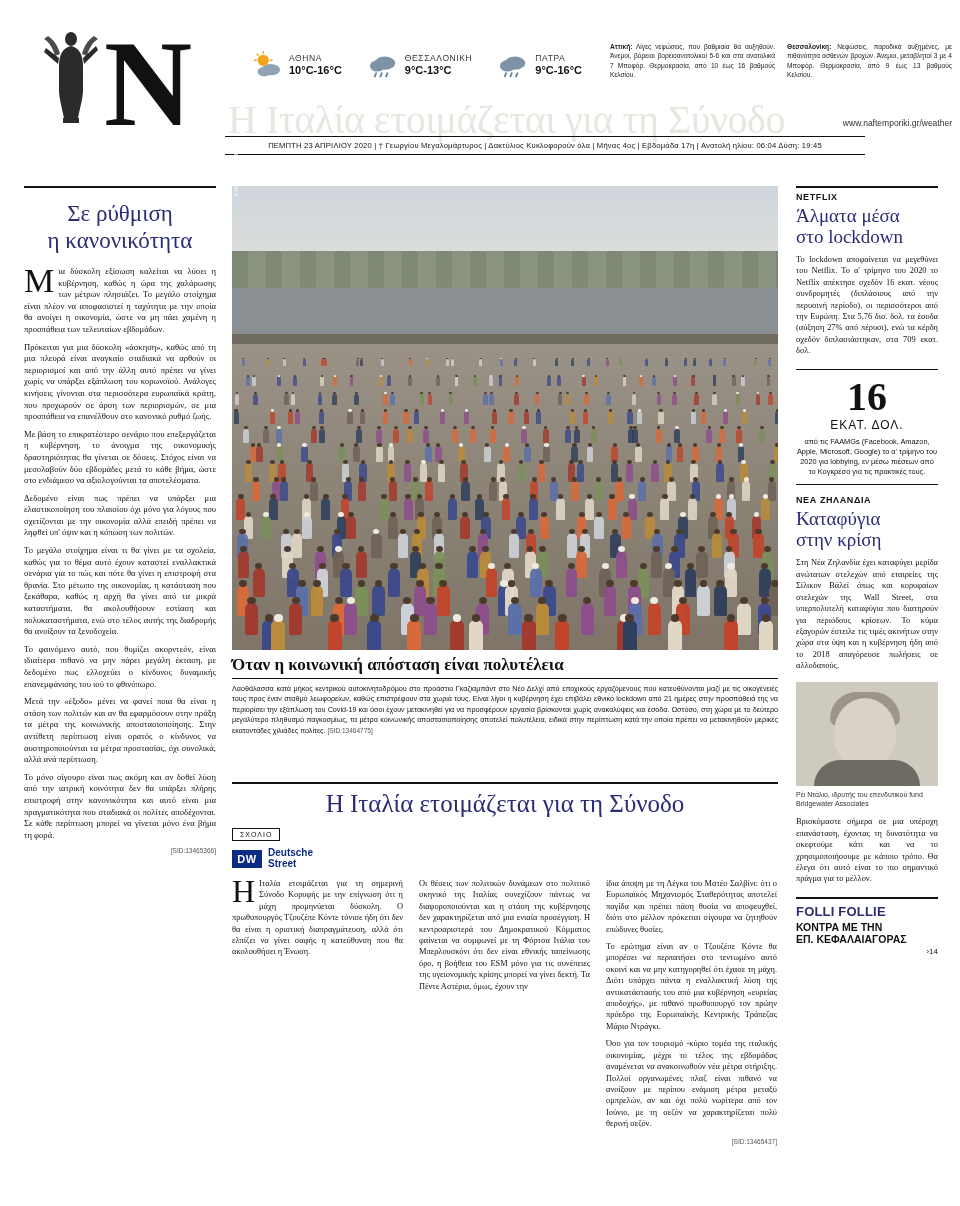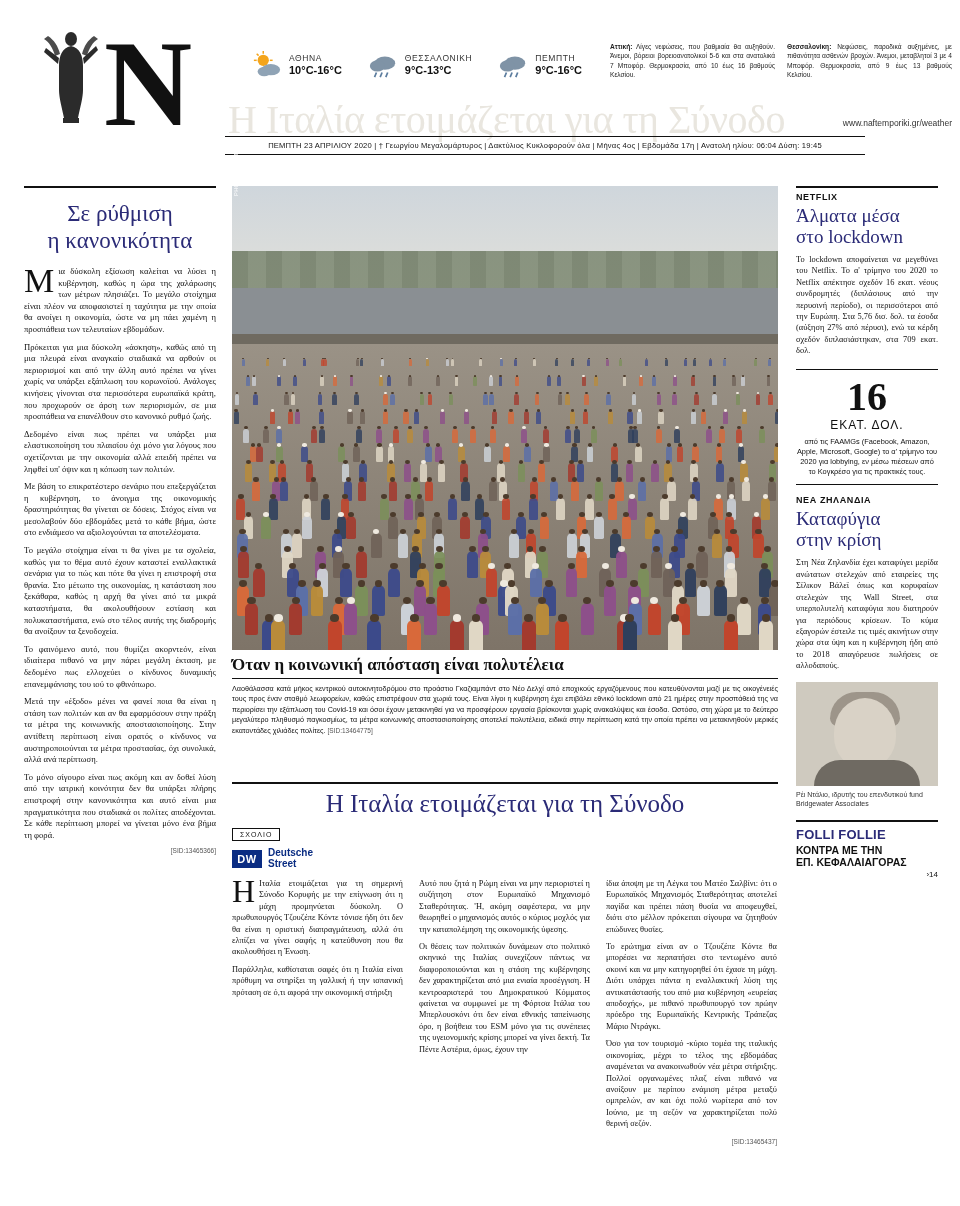--- a/index.html
+++ b/index.html
@@ -499,21 +499,21 @@
         <svg class="wx-icon" viewBox="0 0 32 32">
           <ellipse cx="18" cy="14" rx="11" ry="7" fill="#7f93a6"></ellipse>
           <ellipse cx="10" cy="17" rx="8" ry="6" fill="#7f93a6"></ellipse>
           <g stroke="#5b7c9e" stroke-width="1.8">
             <line x1="9" y1="24" x2="7" y2="29"></line>
               <line x1="15" y1="24" x2="13" y2="29"></line>
             <line x1="21" y1="24" x2="19" y2="29"></line>
           </g>
         </svg>
         <div class="wx-txt">
-          <div class="wx-city">ΠΕΜΠΤΗ</div>
+          <div class="wx-city">ΠΑΤΡΑ</div>
           <div class="wx-temp">9°C-16°C</div>
         </div>
       </div>
     </div>
 
     <div class="wx-notes">
       <div class="wx-note">
         <b>Αττική:</b><span> Λίγες νεφώσεις, που βαθμιαία θα αυξηθούν. Άνεμοι, βόρειοι βορειοανατολικοί 5-6 και στα ανατολικά 7 Μποφόρ. Θερμοκρασία, από 10 έως 16 βαθμούς Κελσίου.</span>
       </div>
       <div class="wx-note">
@@ -529,22 +529,22 @@
   </div>
 
   <div class="col-left">
     <div class="lead-title">
       <span>Σε ρύθμιση</span><br>
       <span>η κανονικότητα</span>
     </div>
     <div class="lead-body">
       <p>Μια δύσκολη εξίσωση καλείται να λύσει η κυβέρνηση, καθώς η ώρα της χαλάρωσης των μέτρων πλησιάζει. Το μεγάλο στοίχημα είναι πλέον να αποφασιστεί η ταχύτητα με την οποία θα ανοίγει η οικονομία, ώστε να μη πάει χαμένη η προσπάθεια των τελευταίων εβδομάδων.</p>
       <p>Πρόκειται για μια δύσκολη «άσκηση», καθώς από τη μια πλευρά είναι αναγκαίο σταδιακά να αρθούν οι περιορισμοί και από την άλλη αυτό πρέπει να γίνει χωρίς να υπάρξει εξάπλωση του κορωνοϊού. Ανάλογες κινήσεις γίνονται στα περισσότερα ευρωπαϊκά κράτη, που προχωρούν σε άρση των περιορισμών, σε μια προσπάθεια να επανέλθουν στο κανονικό ρυθμό ζωής.</p>
+      <p>Με βάση το επικρατέστερο σενάριο που επεξεργάζεται η κυβέρνηση, το άνοιγμα της οικονομικής δραστηριότητας θα γίνεται σε δόσεις. Στόχος είναι να μεσολαβούν δύο εβδομάδες μετά το κάθε βήμα, ώστε στο ενδιάμεσο να αξιολογούνται τα αποτελέσματα.</p>
       <p>Δεδομένο είναι πως πρέπει να υπάρξει μια ελαστικοποίηση του πλαισίου όχι μόνο για λόγους που σχετίζονται με την οικονομία αλλά επειδή πρέπει να ληφθεί υπ' όψιν και η κόπωση των πολιτών.</p>
-      <p>Με βάση το επικρατέστερο σενάριο που επεξεργάζεται η κυβέρνηση, το άνοιγμα της οικονομικής δραστηριότητας θα γίνεται σε δόσεις. Στόχος είναι να μεσολαβούν δύο εβδομάδες μετά το κάθε βήμα, ώστε στο ενδιάμεσο να αξιολογούνται τα αποτελέσματα.</p>
       <p>Το μεγάλο στοίχημα είναι τι θα γίνει με τα σχολεία, καθώς για το θέμα αυτό έχουν καταστεί εναλλακτικά σενάρια για το πώς και πότε θα γίνει η επιστροφή στα θρανία. Στο μέτωπο της οικονομίας, η κατάσταση που ξεκάθαρα, καθώς η αρχή θα γίνει από τα μικρά καταστήματα, θα ακολουθήσουν εστίαση και πολυκαταστήματα, ενώ στο τέλος αυτής της διαδρομής θα ανοίξουν τα ξενοδοχεία.</p>
       <p>Το φαινόμενο αυτό, που θυμίζει ακορντεόν, είναι ιδιαίτερα πιθανό να μην πάρει μεγάλη έκταση, με δεδομένο πως ελλοχεύει ο κίνδυνος δυναμικής επανεμφάνισης του ιού το φθινόπωρο.</p>
       <p>Μετά την «έξοδο» μένει να φανεί ποια θα είναι η στάση των πολιτών και αν θα εφαρμόσουν στην πράξη τα μέτρα της κοινωνικής αποστασιοποίησης. Στην αντίθετη περίπτωση είναι ορατός ο κίνδυνος να αυστηροποιούνται τα μέτρα προστασίας, όχι συνολικά, αλλά ανά περίπτωση.</p>
       <p>Το μόνο σίγουρο είναι πως ακόμη και αν δοθεί λύση από την ιατρική κοινότητα δεν θα υπάρξει πλήρης επιστροφή στην κανονικότητα και αυτό είναι μια πραγματικότητα που σταδιακά οι πολίτες αποδέχονται. Σε κάθε περίπτωση μπορεί να γίνεται μόνο ένα βήμα τη φορά.</p>
     </div>
     <div class="sid">[SID:13465366]</div>
   </div>
 
   <div class="photo-wrap">
     <div class="sky"></div>
@@ -1275,24 +1275,22 @@
     <div class="dw-mark">DW</div>
     <div class="dw-name">
       <span>Deutsche</span><br>
       <span>Street</span>
     </div>
   </div>
 
   <div class="it-cols">
     <div class="it-col first">
       <p>Η Ιταλία ετοιμάζεται για τη σημερινή Σύνοδο Κορυφής με την επίγνωση ότι η μάχη προμηνύεται δύσκολη. Ο πρωθυπουργός Τζουζέπε Κόντε τόνισε ήδη ότι δεν θα είναι η οριστική διαπραγμάτευση, αλλά ότι ελπίζει να γίνει σαφής η κατεύθυνση που θα ακολουθήσει η Ένωση.</p>
-      <p>Παράλληλα, καθίσταται σαφές ότι η Ιταλία είναι πρόθυμη να στηρίξει τη γαλλική ή την ισπανική πρόταση σε ό,τι αφορά την οικονομική στήριξη</p>
     </div>
     <div class="it-col">
-      <p>Αυτό που ζητά η Ρώμη είναι να μην περιοριστεί η συζήτηση στον Ευρωπαϊκό Μηχανισμό Σταθερότητας. 'Η, ακόμη σαφέστερα, να μην θεωρηθεί ο μηχανισμός αυτός ο κύριος μοχλός για την καταπολέμηση της οικονομικής ύφεσης.</p>
       <p>Οι θέσεις των πολιτικών δυνάμεων στο πολιτικό σκηνικό της Ιταλίας συνεχίζουν πάντως να διαφοροποιούνται και η στάση της κυβέρνησης δεν χαρακτηρίζεται από μια ενιαία προσέγγιση. Η κεντροαριστερά του Δημοκρατικού Κόμματος φαίνεται να συμφωνεί με τη Φόρτσα Ιτάλια του Μπερλουσκόνι ότι δεν είναι εθνικής ταπείνωσης όρο, η βοήθεια του ESM μόνο για τις συνέπειες της υγειονομικής κρίσης μπορεί να γίνει δεκτή. Τα Πέντε Αστέρια, όμως, έχουν την</p>
     </div>
     <div class="it-col">
       <p>ίδια άποψη με τη Λέγκα του Ματέο Σαλβίνι: ότι ο Ευρωπαϊκός Μηχανισμός Σταθερότητας αποτελεί παγίδα και πρέπει πάση θυσία να αποφευχθεί, διότι στο μέλλον πρόκειται σίγουρα να ζητηθούν επώδυνες θυσίες.</p>
       <p>Το ερώτημα είναι αν ο Τζουζέπε Κόντε θα μπορέσει να περπατήσει στο τεντωμένο αυτό σκοινί και να μην κατηγορηθεί ότι έχασε τη μάχη. Διότι υπάρχει πάντα η εναλλακτική λύση της αντικατάστασής του από μια κυβέρνηση «ευρείας αποδοχής», με πιθανό πρωθυπουργό τον πρώην πρόεδρο της Ευρωπαϊκής Κεντρικής Τράπεζας Μάριο Ντράγκι.</p>
       <p>Όσο για τον τουρισμό -κύριο τομέα της ιταλικής οικονομίας, μέχρι το τέλος της εβδομάδας αναμένεται να ανακοινωθούν νέα μέτρα στήριξης. Πολλοί οργανωμένες πλαζ είναι πιθανό να ανοίξουν με περίπου ενάμιση μέτρα μεταξύ ομπρελών, αν και όχι πολύ νωρίτερα από τον Ιούνιο, με τη σεζόν να χαρακτηρίζεται πολύ θερινή σεζόν.</p>
       <div class="sid">[SID:13465437]</div>
     </div>
   </div>
 
@@ -1327,20 +1325,23 @@
       </div>
     </div>
 
     <div class="portrait">
       <div class="hair"></div>
       <div class="head"></div>
       <div class="body"></div>
     </div>
     <div class="portrait-cap">Ρέι Ντάλιο, ιδρυτής του επενδυτικού fund Bridgewater Associates</div>
 
+    <div class="r-body" style="margin-top:8px;">
+      <p>Βρισκόμαστε σήμερα σε μια υπέροχη επανάσταση, έχοντας τη δυνατότητα να σκεφτούμε κάτι και να το χρησιμοποιήσουμε με κάποιο τρόπο. Θα έλεγα ότι αυτό είναι το πιο σημαντικό πράγμα για το μέλλον.</p>
+    </div>
 
     <div class="folli">
       <div class="folli-brand">FOLLI FOLLIE</div>
       <div class="folli-sub">
         <span>ΚΟΝΤΡΑ ΜΕ ΤΗΝ</span><br>
         <span>ΕΠ. ΚΕΦΑΛΑΙΑΓΟΡΑΣ</span>
       </div>
       <div class="folli-page">›14</div>
     </div>
   </div>

